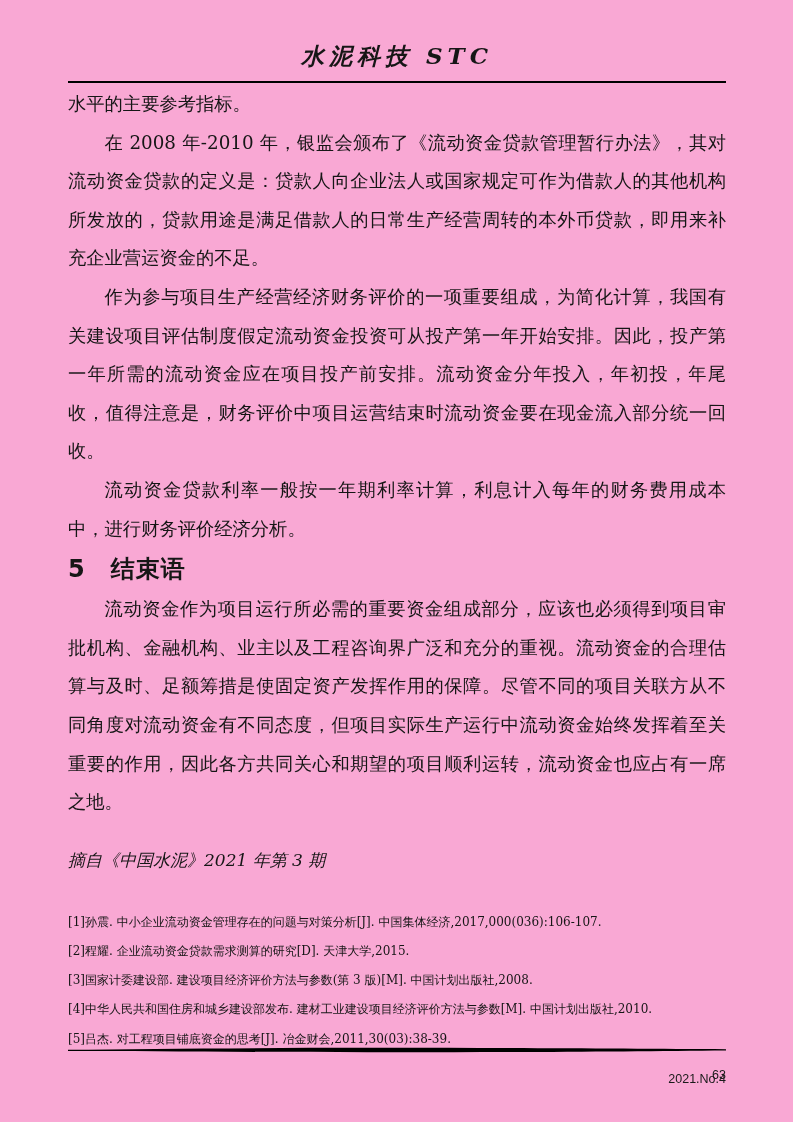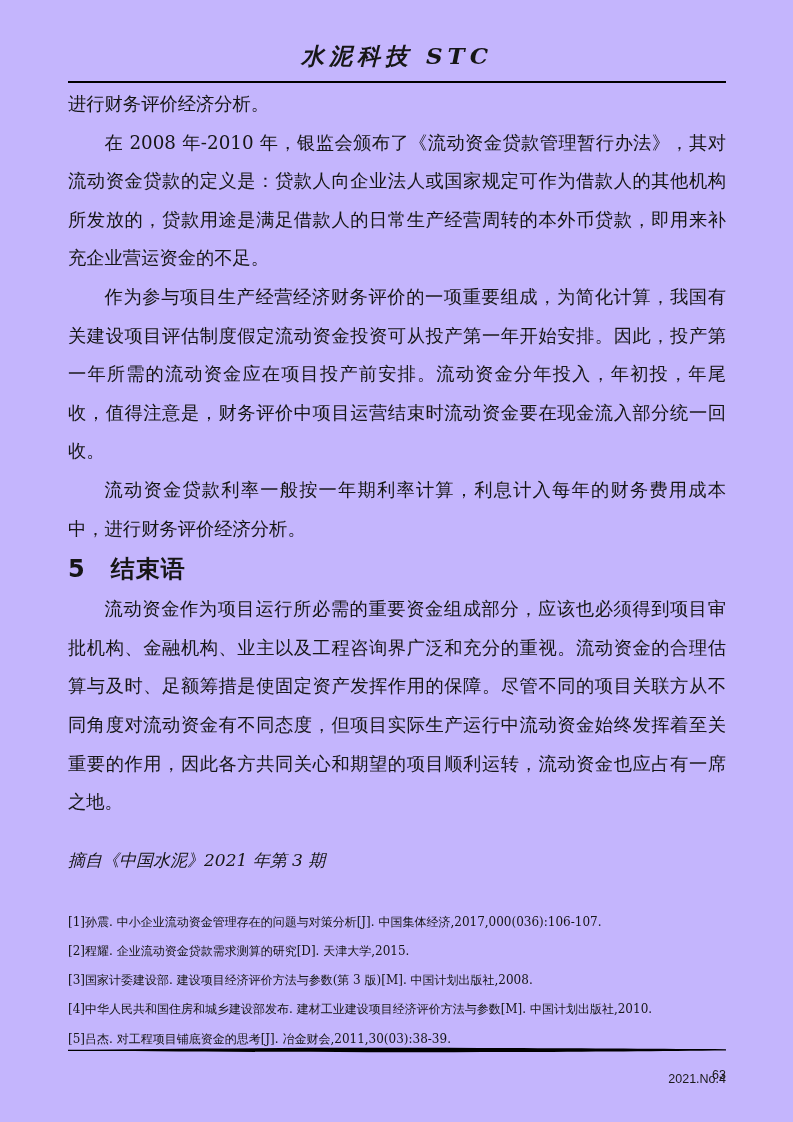--- a/index.html
+++ b/index.html
@@ -3,21 +3,21 @@
 <meta charset="utf-8">
 <style>
   * { margin: 0; padding: 0; box-sizing: border-box; }
   html, body { background: #e8e8e8; }
   body { width: 793px; height: 1122px; margin: 0 auto; }
 
   .page {
     position: relative;
     width: 793px;
     height: 1122px;
-    background: #c4b5fd;
+    background: #f9a8d4;
     color: #161616;
     padding: 40px 67px 0 68px;
     overflow: hidden;
     font-family: "DejaVu Serif", "Liberation Serif", serif;
   }
 
   
   .journal-title {
     text-align: center;
     font-family: "DejaVu Serif", "Liberation Serif", serif;
@@ -106,21 +106,21 @@
 
 <div class="page">
 
   <header>
     <div class="journal-title">水泥科技 STC</div>
     <div class="header-rule"></div>
   </header>
 
   <main class="article">
 
-    <p class="cont-line">进行财务评价经济分析。</p>
+    <p class="cont-line">水平的主要参考指标。</p>
 
     <p class="para">在 2008 年-2010 年，银监会颁布了《流动资金贷款管理暂行办法》，其对流动资金贷款的定义是：贷款人向企业法人或国家规定可作为借款人的其他机构所发放的，贷款用途是满足借款人的日常生产经营周转的本外币贷款，即用来补充企业营运资金的不足。</p>
 
     <p class="para">作为参与项目生产经营经济财务评价的一项重要组成，为简化计算，我国有关建设项目评估制度假定流动资金投资可从投产第一年开始安排。因此，投产第一年所需的流动资金应在项目投产前安排。流动资金分年投入，年初投，年尾收，值得注意是，财务评价中项目运营结束时流动资金要在现金流入部分统一回收。</p>
 
     <p class="para">流动资金贷款利率一般按一年期利率计算，利息计入每年的财务费用成本中，进行财务评价经济分析。</p>
 
     <h2 class="section-heading">5　结束语</h2>
 
     <p class="para">流动资金作为项目运行所必需的重要资金组成部分，应该也必须得到项目审批机构、金融机构、业主以及工程咨询界广泛和充分的重视。流动资金的合理估算与及时、足额筹措是使固定资产发挥作用的保障。尽管不同的项目关联方从不同角度对流动资金有不同态度，但项目实际生产运行中流动资金始终发挥着至关重要的作用，因此各方共同关心和期望的项目顺利运转，流动资金也应占有一席之地。</p>

